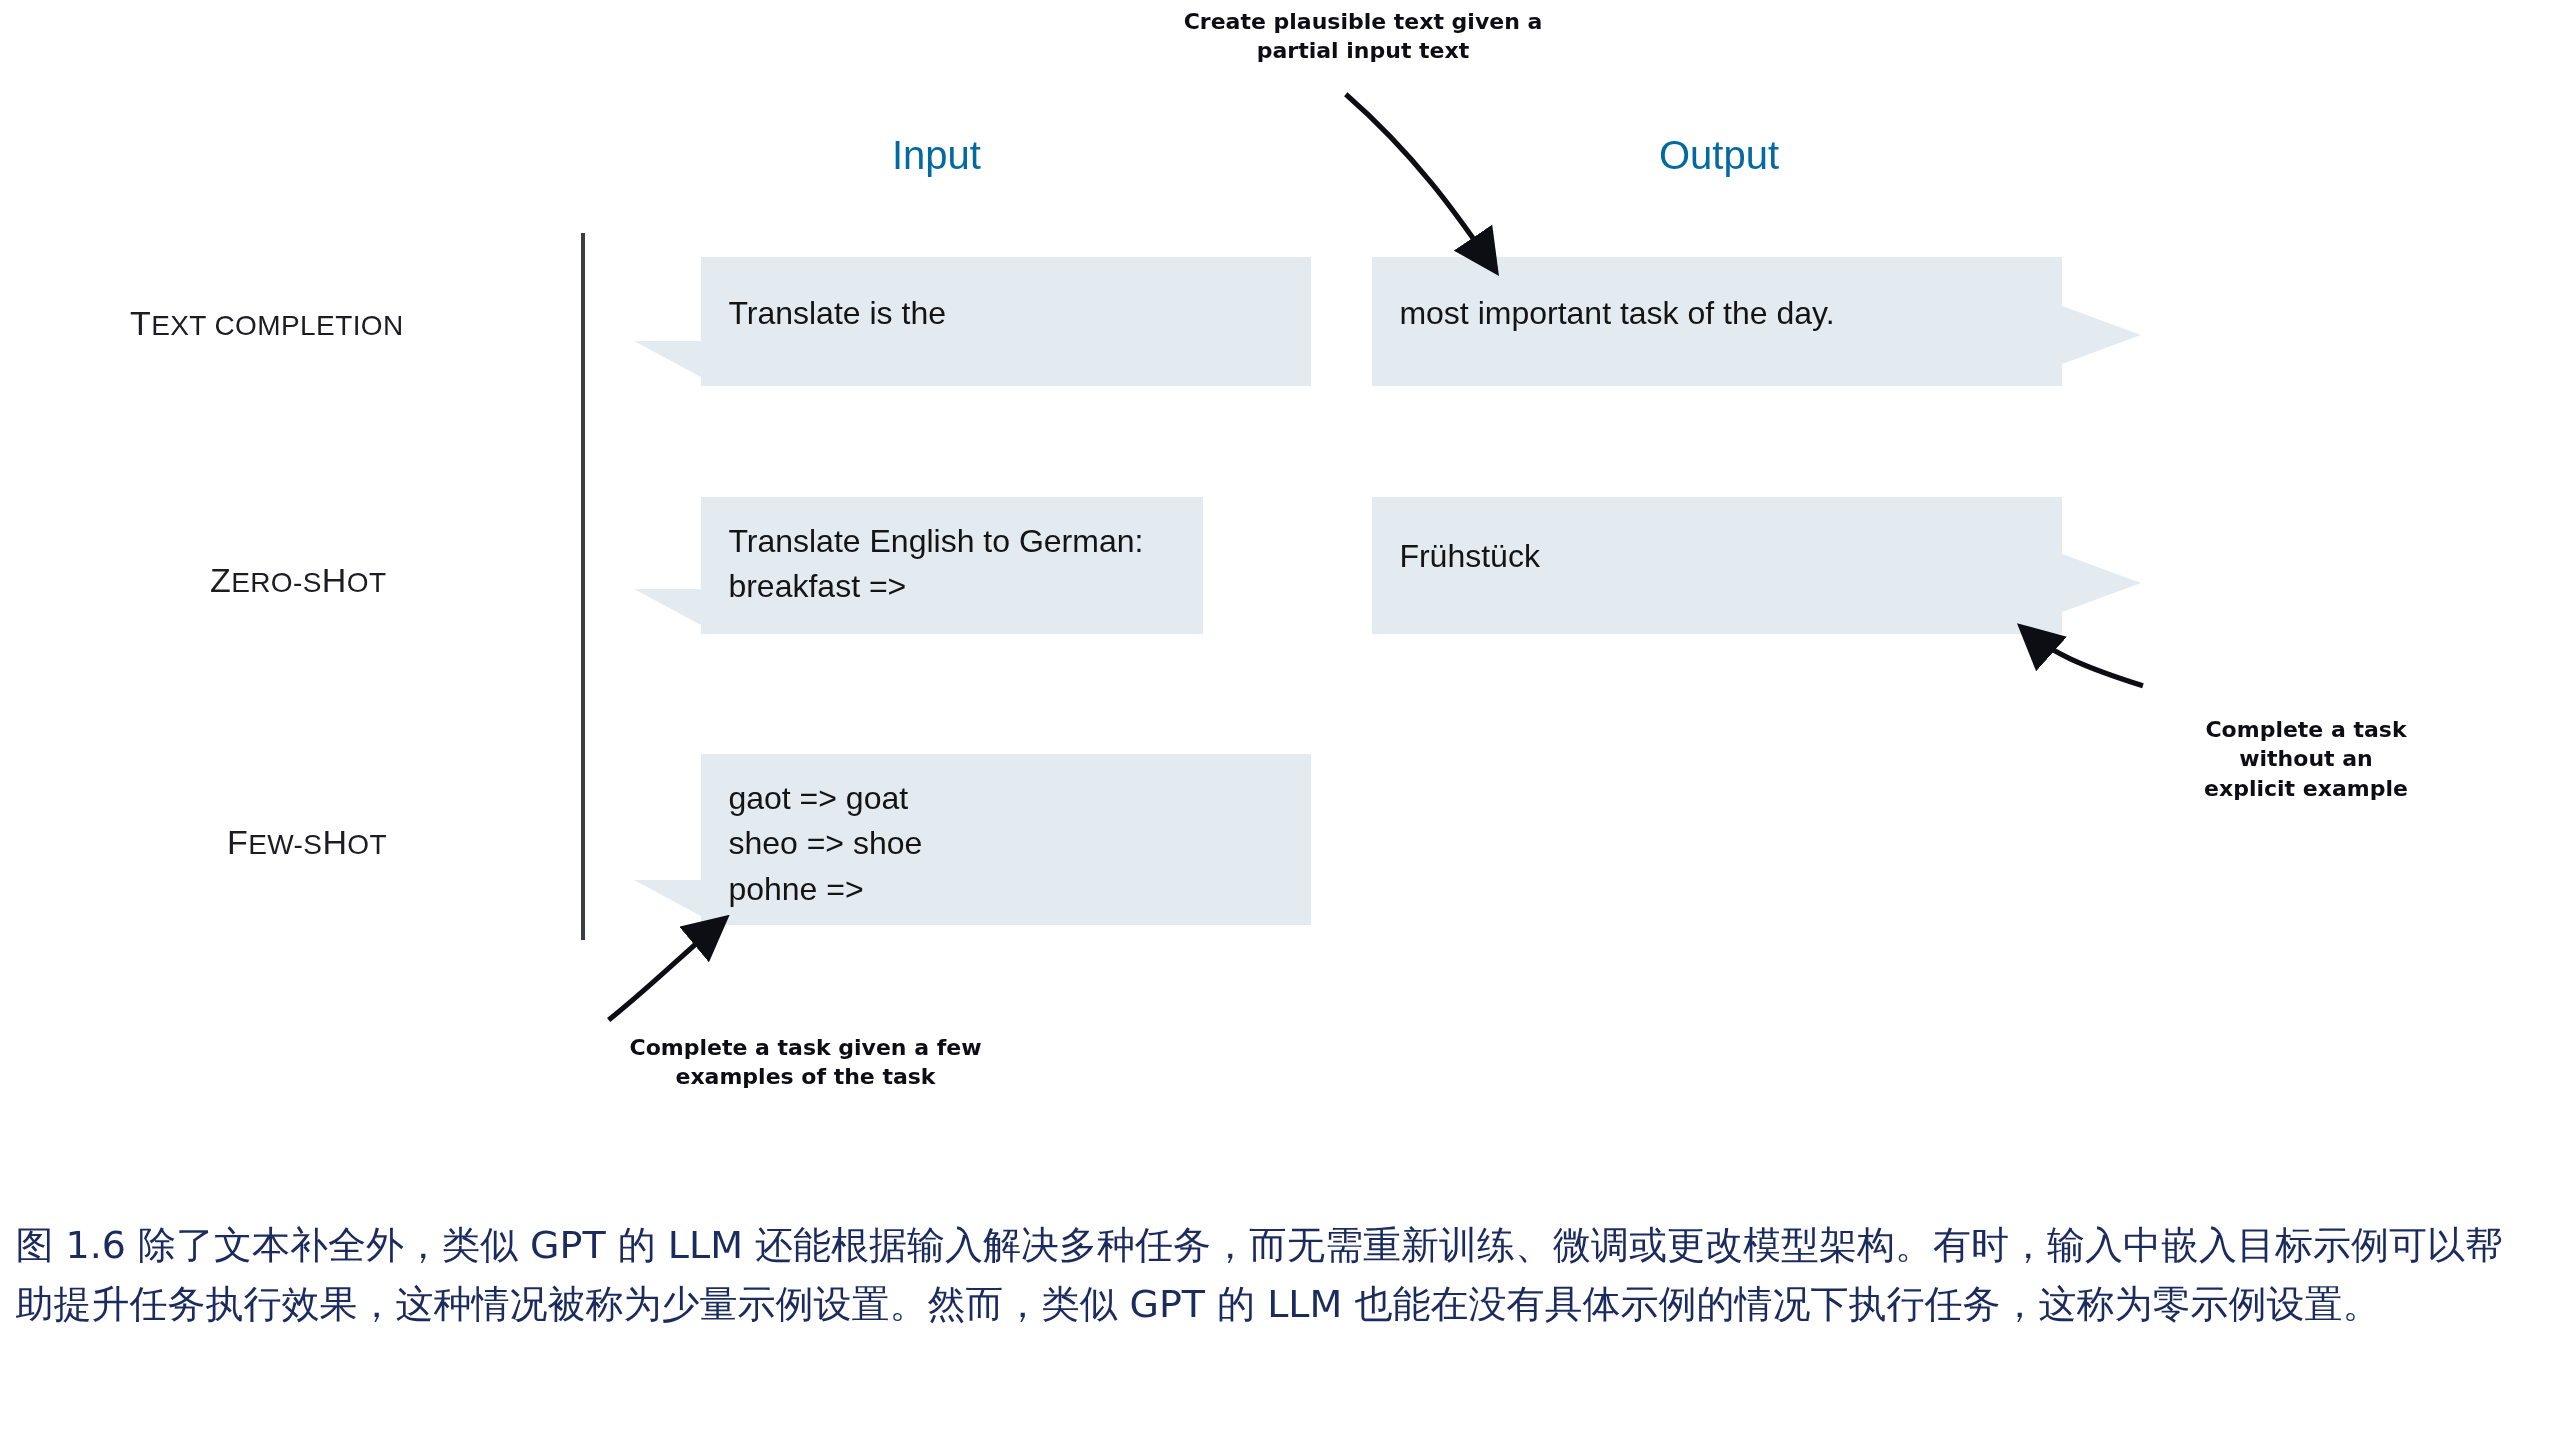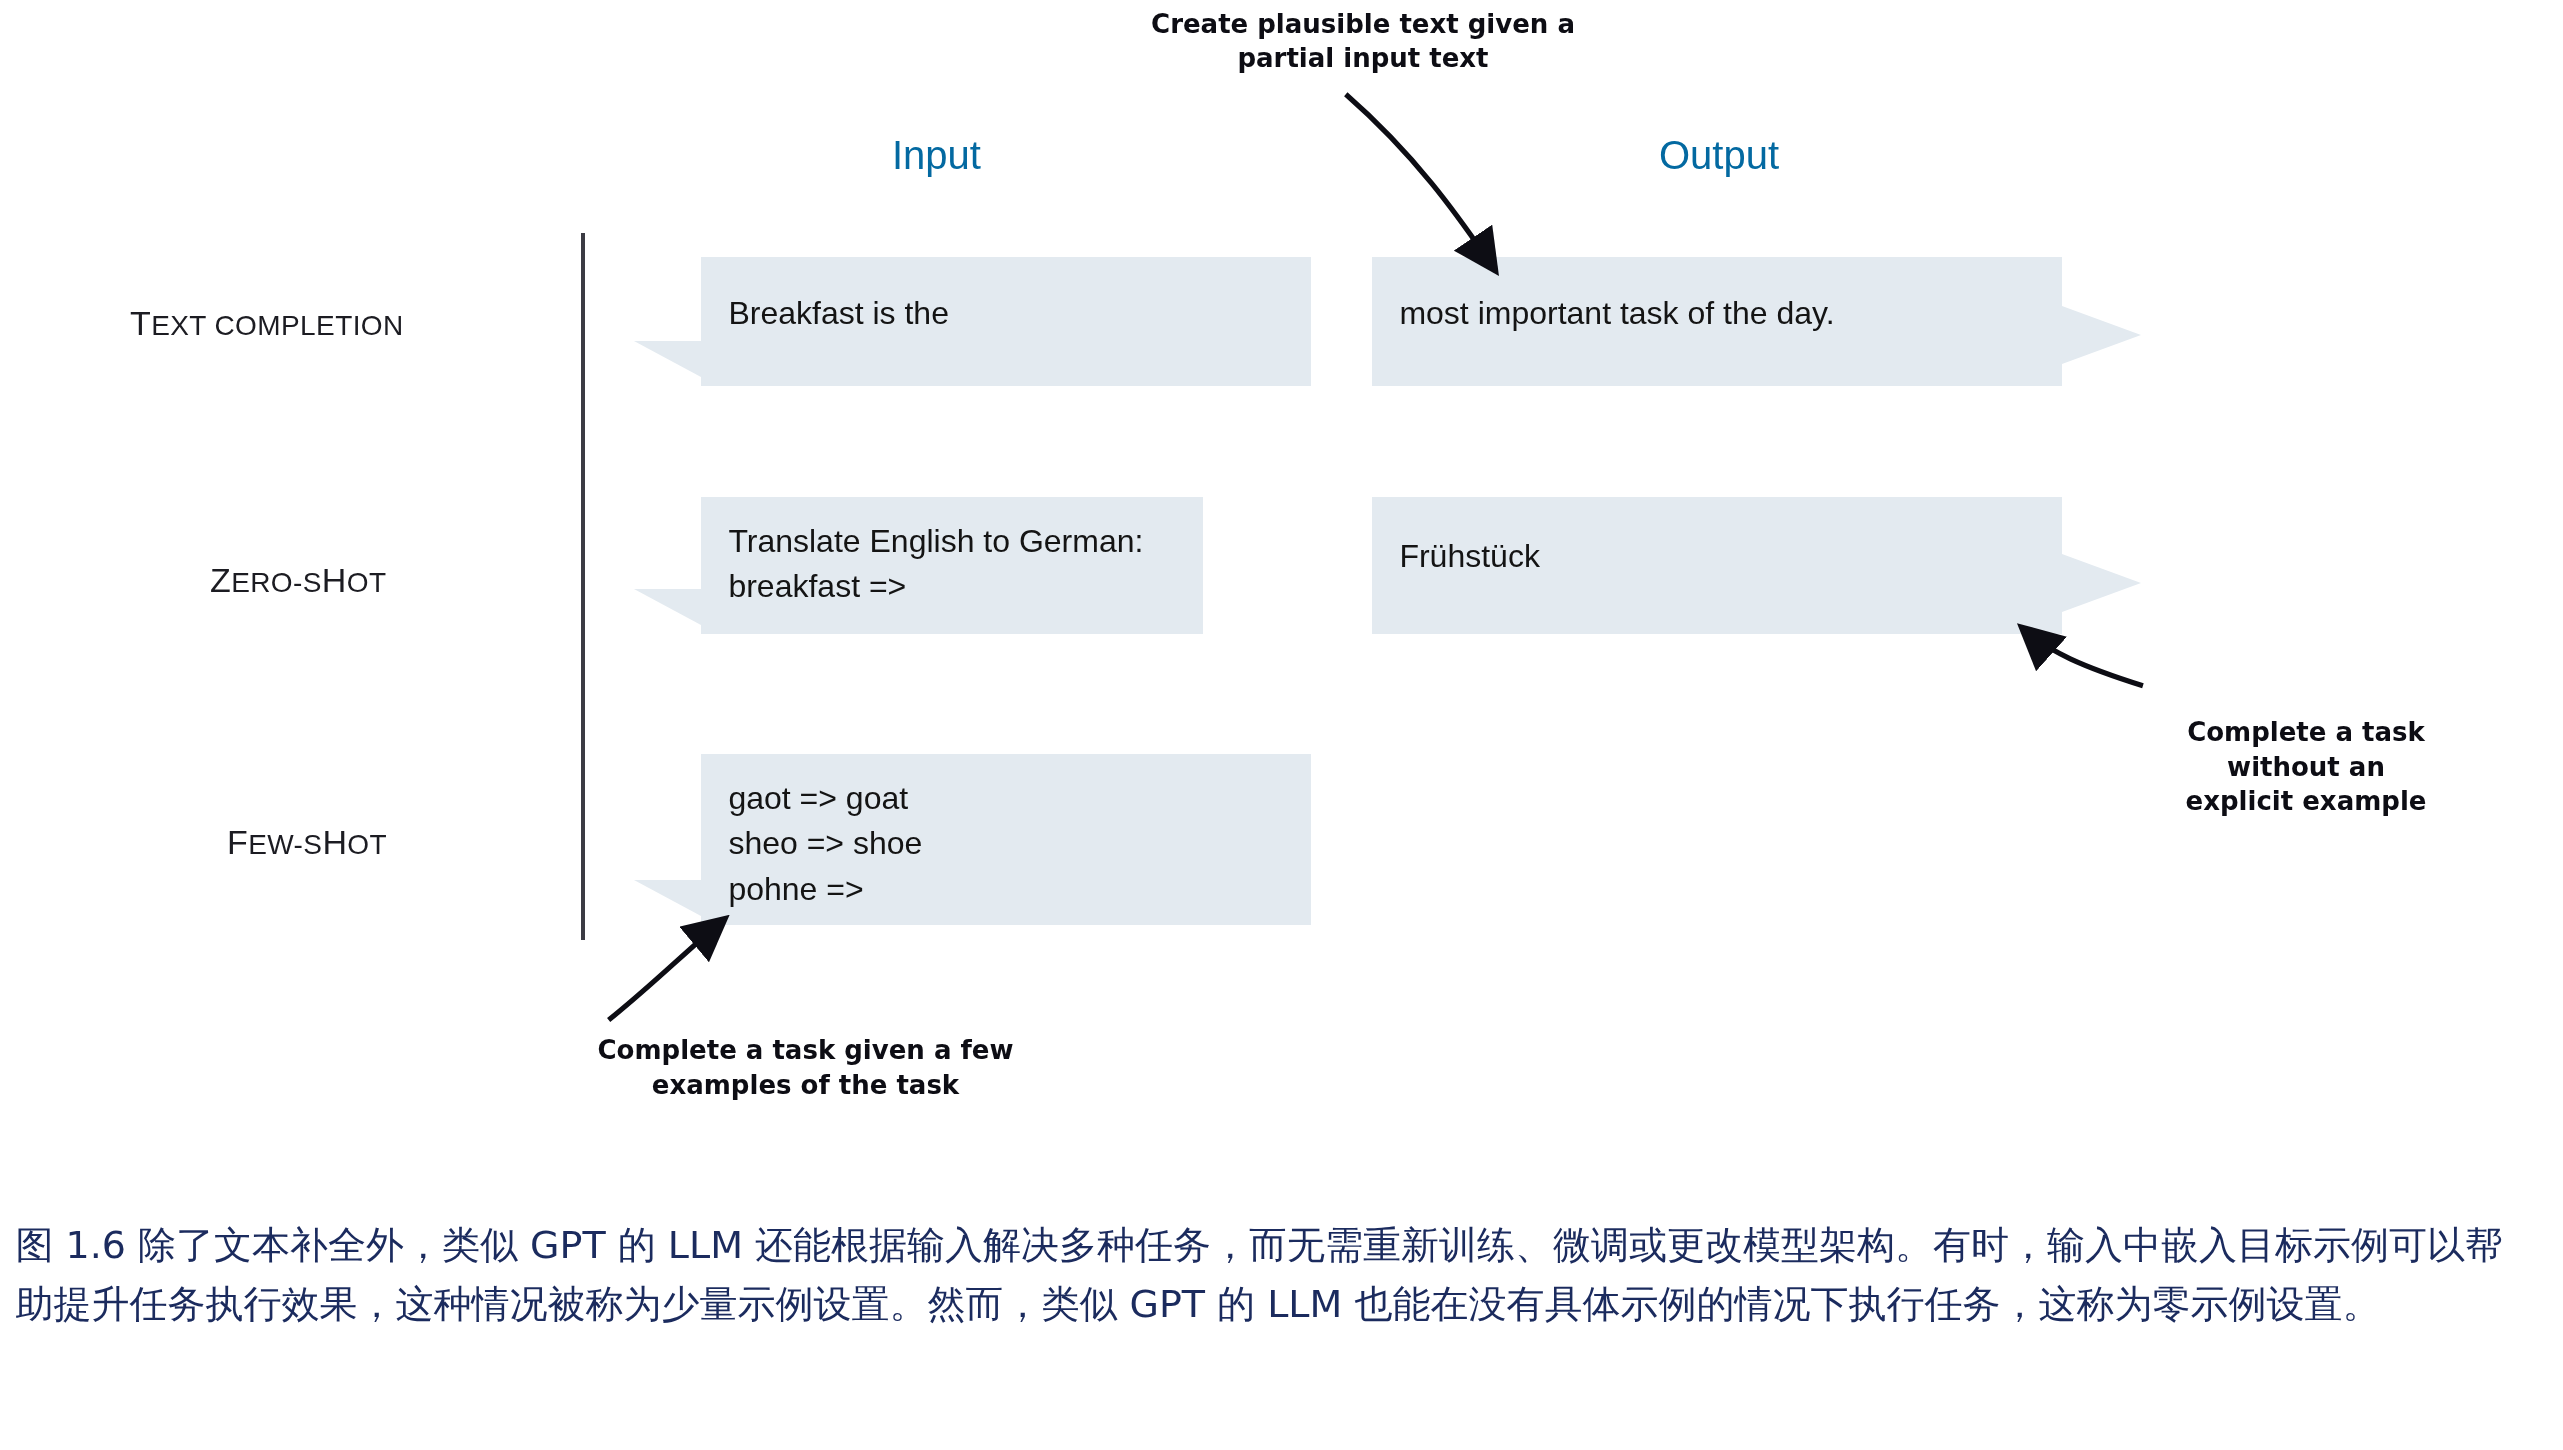--- a/index.html
+++ b/index.html
@@ -104,21 +104,21 @@
   #bubble-in-1 .text { padding-top: 12px; }
   #bubble-out-1 .text { padding-top: 12px; }
   #bubble-out-2 .text { padding-top: 15.4px; }
   #bubble-out-3 .text { padding-top: 15.4px; }
 
   
   .annotation {
     position: absolute;
     font-family: "DejaVu Sans", sans-serif;
     font-weight: bold;
-    font-size: 26px;
+    font-size: 22px;
     line-height: 1.33;
     color: #0d0d14;
     text-align: center;
     white-space: pre-line;
   }
   #anno-top { left: 1063px; top: 6.9px; width: 600px; }
   #anno-right { left: 2126px; top: 677px; width: 360px; margin-top: 38px; }
   #anno-bottom { left: 531px; top: 1033px; width: 549px; }
 
   
@@ -157,21 +157,21 @@
   </div>
   <div class="row-label" id="label-zero-shot">
     <span class="big">Z</span><span class="small">ERO-S</span><span class="big">H</span><span class="small">OT</span>
   </div>
   <div class="row-label" id="label-few-shot">
     <span class="big">F</span><span class="small">EW-S</span><span class="big">H</span><span class="small">OT</span>
   </div>
 
   <div class="bubble tail-left" id="bubble-in-1">
     <div class="text">
-      <div class="line">Breakfast is the</div>
+      <div class="line">Translate is the</div>
     </div>
   </div>
   <div class="bubble tail-right" id="bubble-out-1">
     <div class="text">
       <div class="line">most important task of the day.</div>
     </div>
   </div>
 
   <div class="bubble tail-left" id="bubble-in-2">
     <div class="text">

